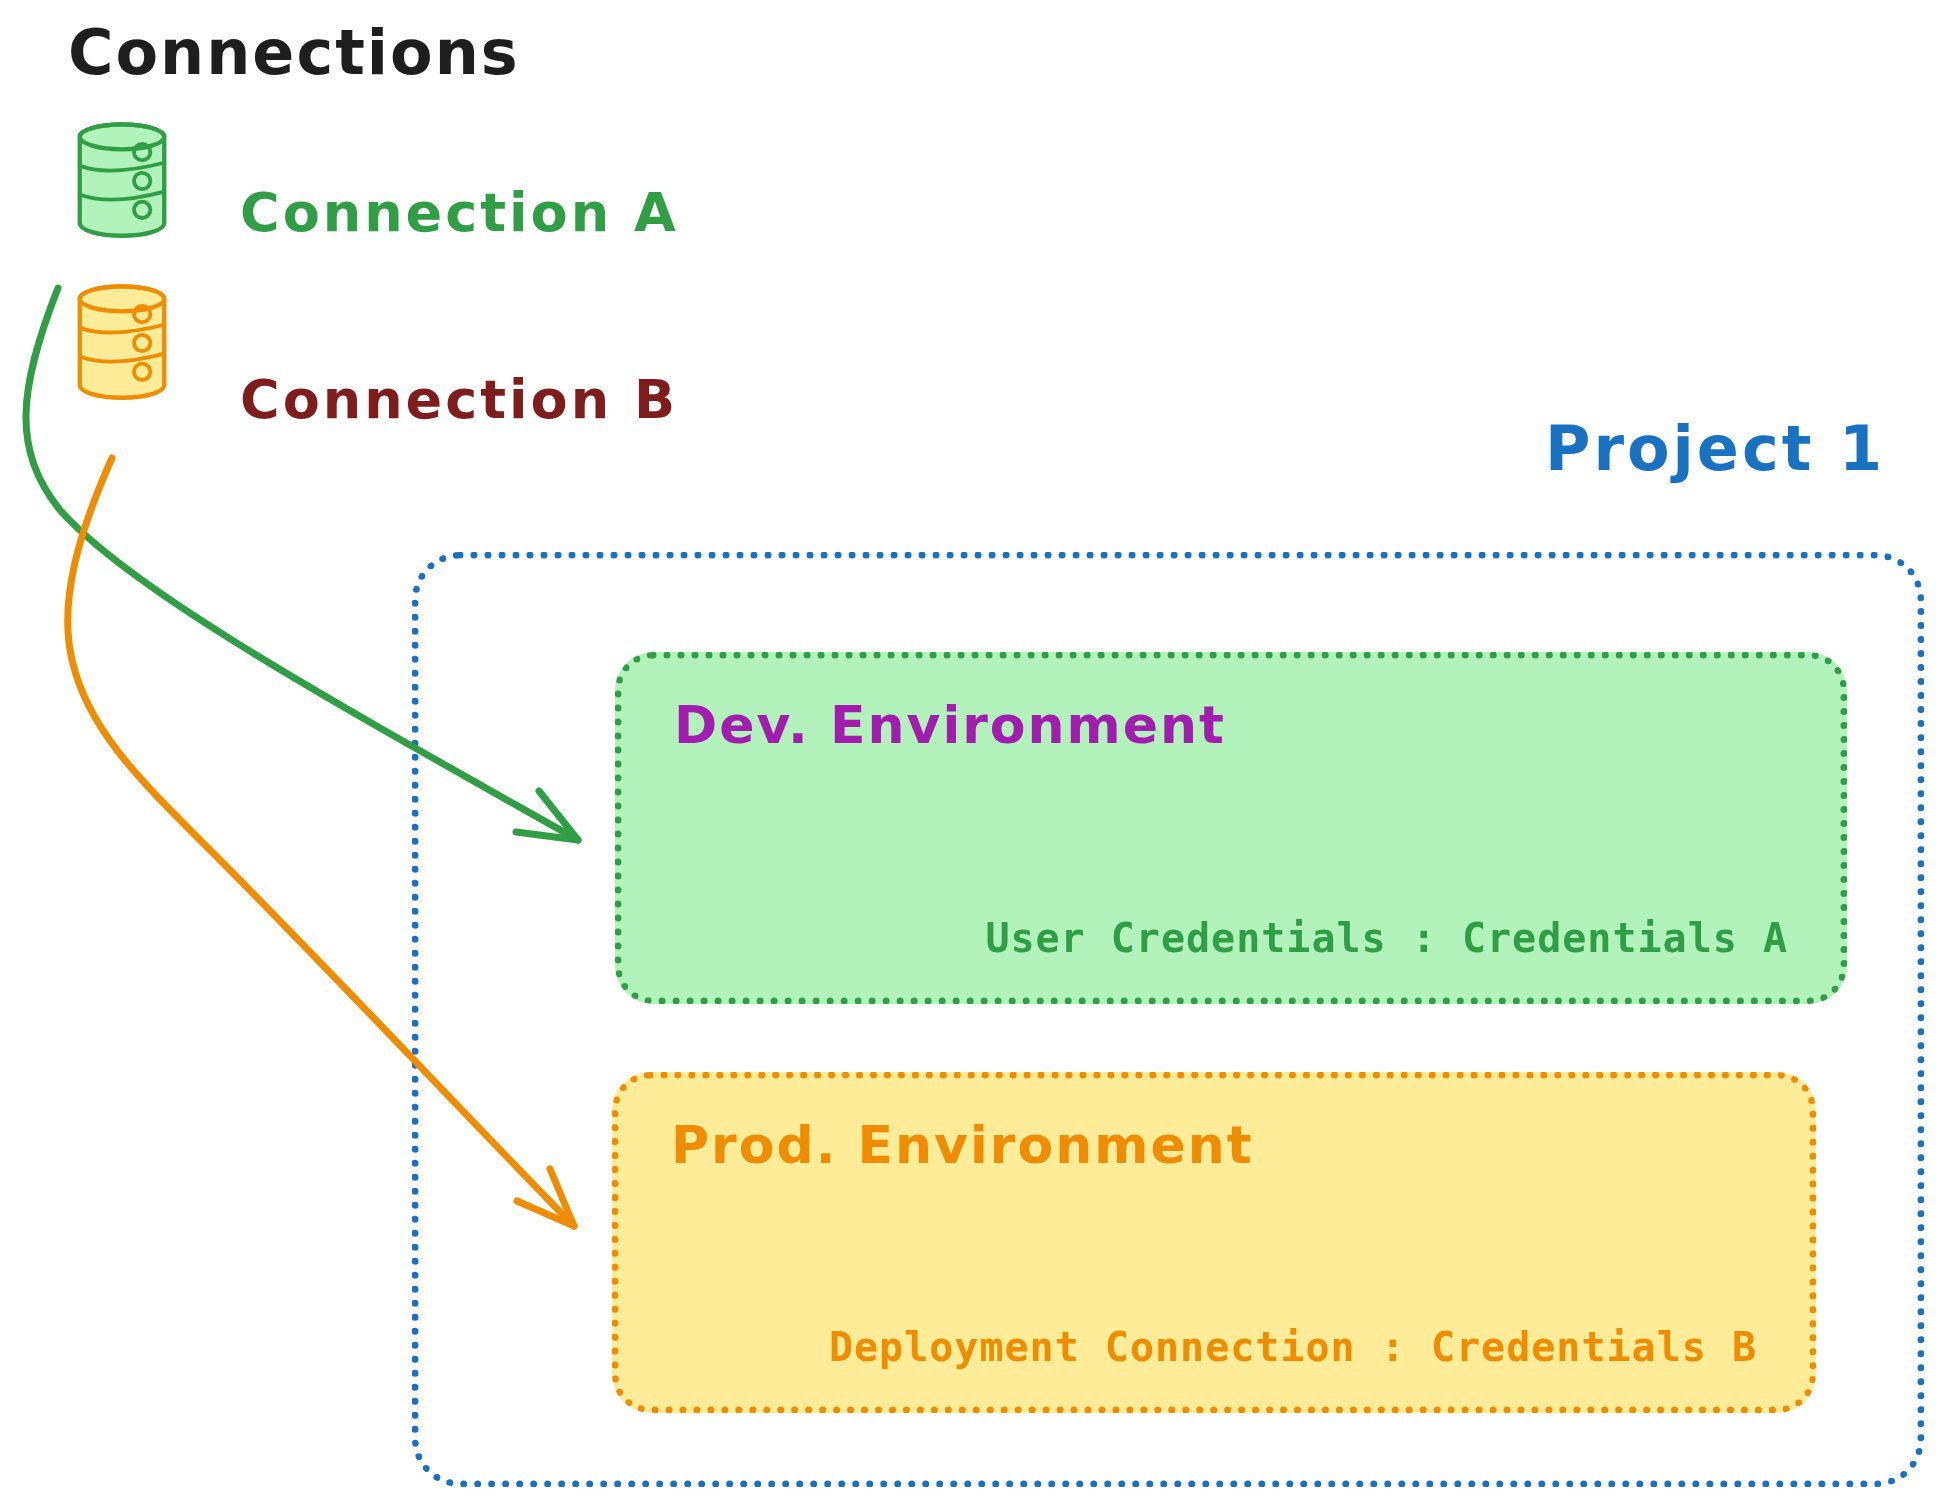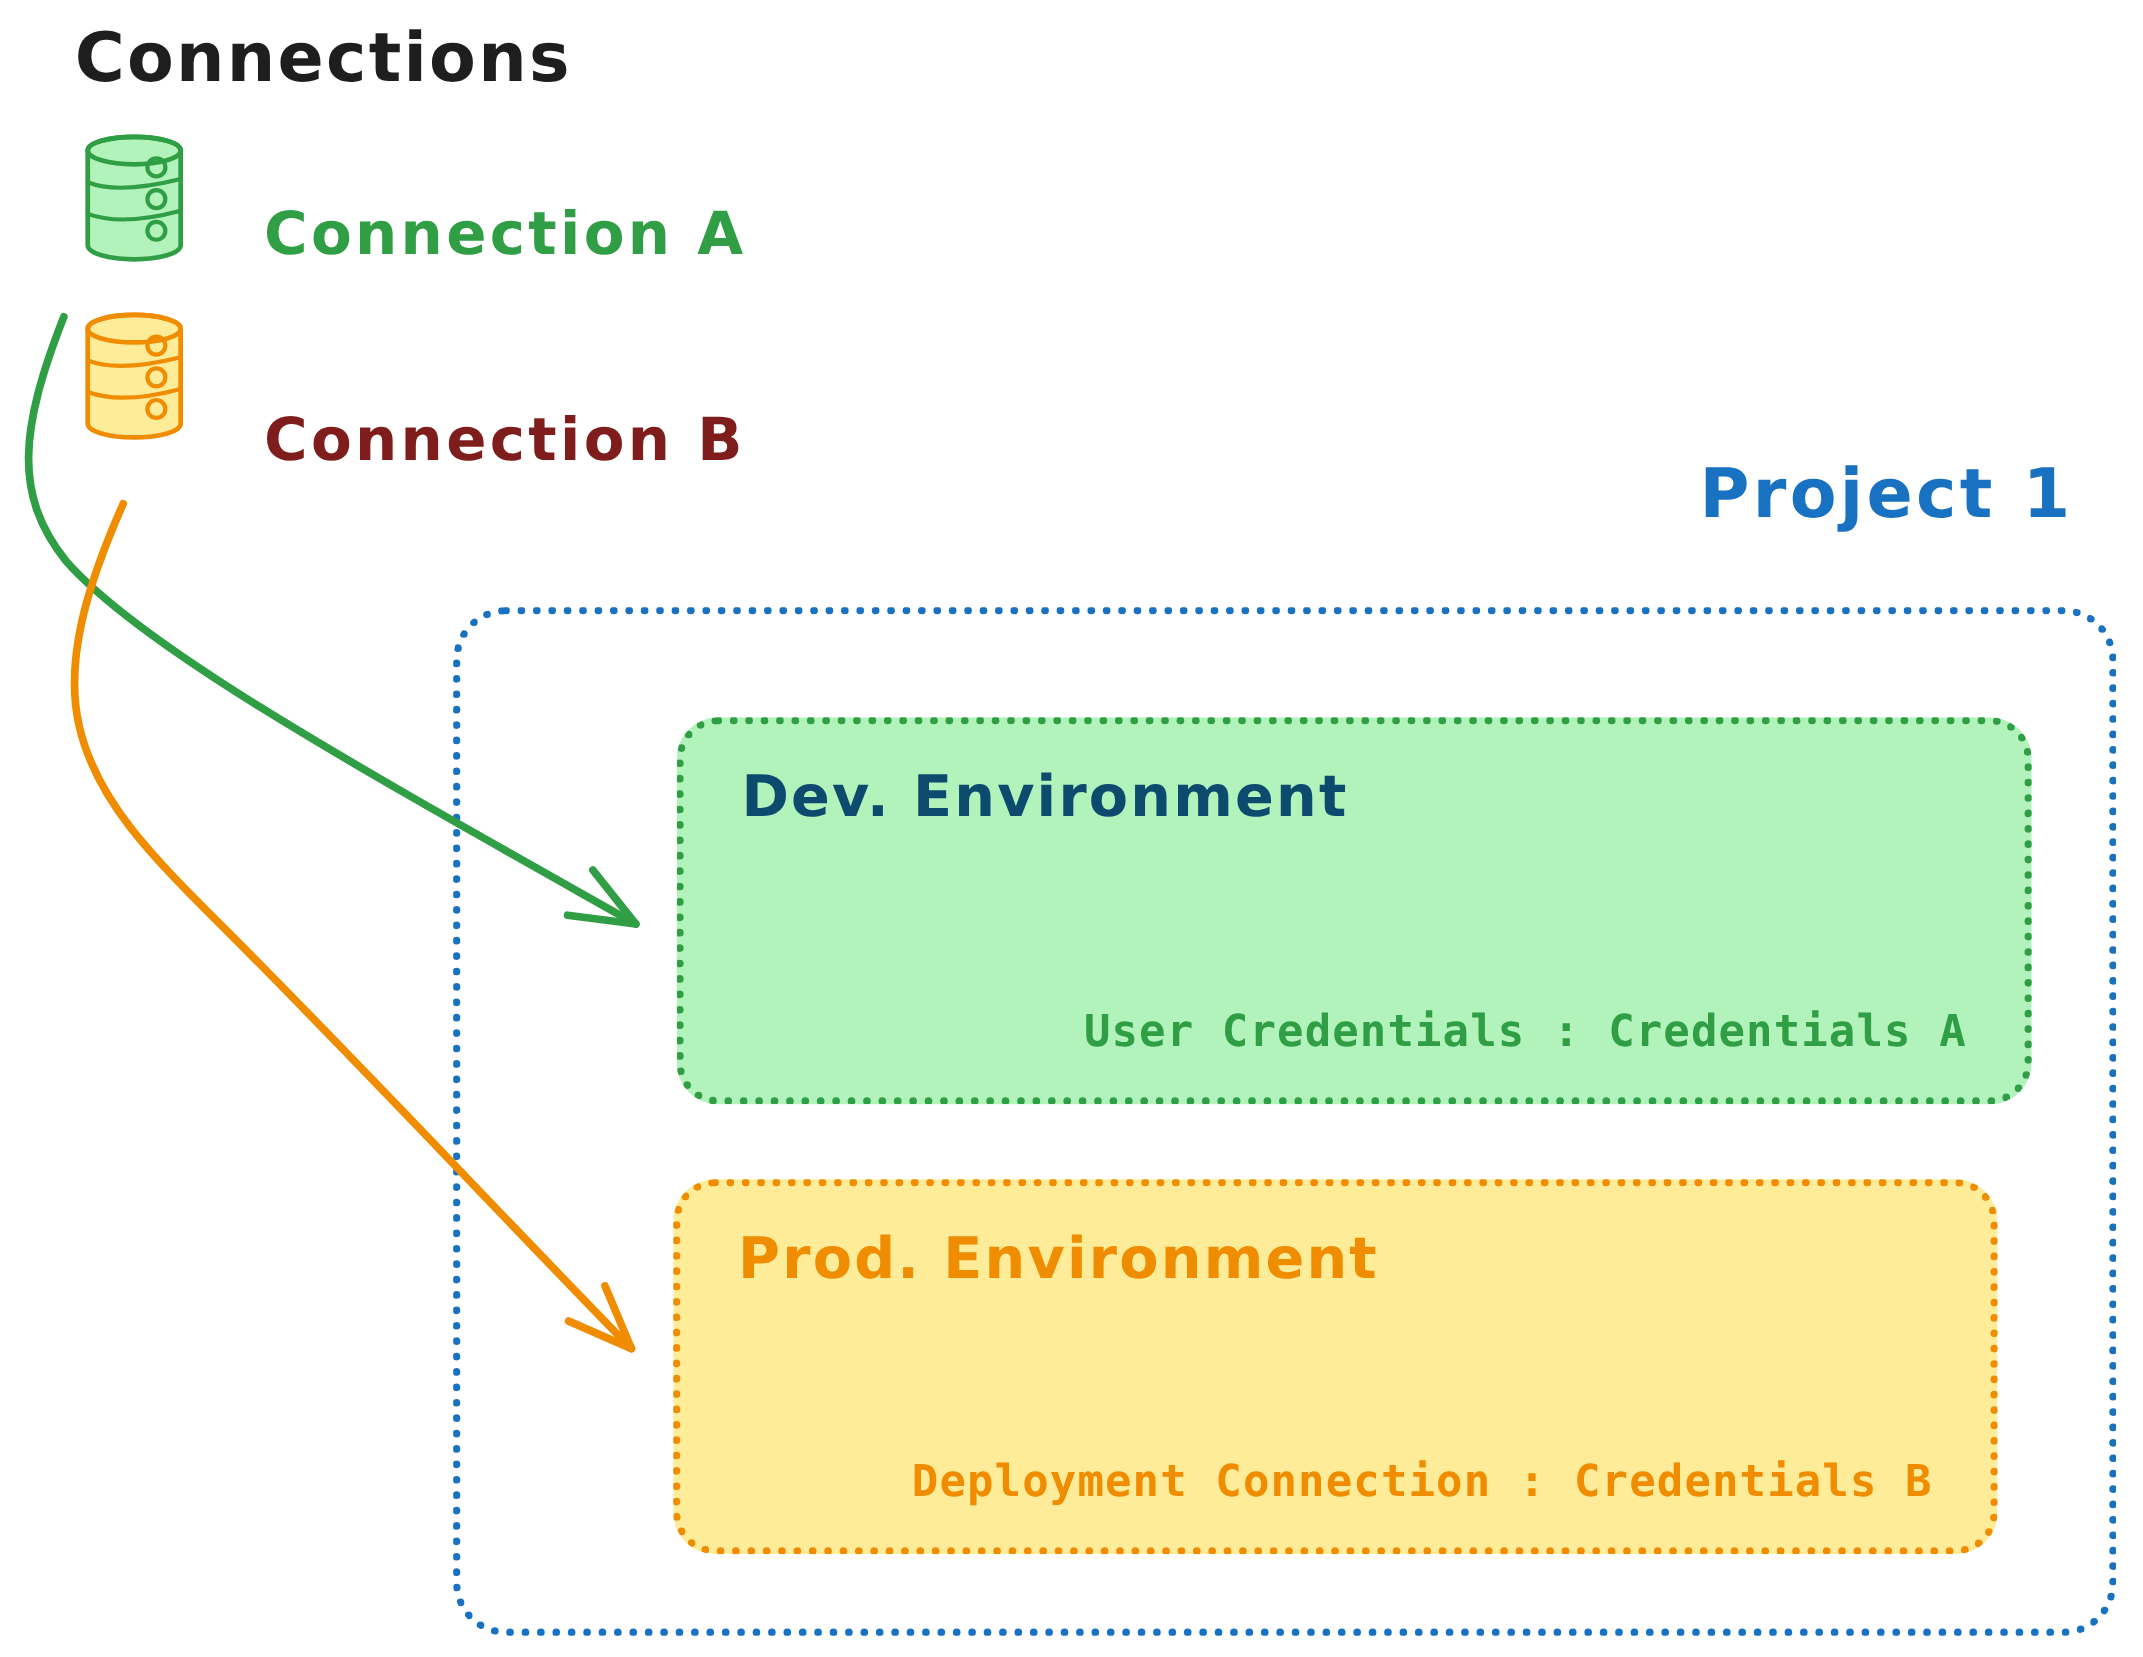--- a/index.html
+++ b/index.html
@@ -43,21 +43,21 @@
     background:#b2f2bb;border:7px dotted #2f9e44;
   }
   .env-box.prod{
     left:612px;top:1072px;width:1204px;height:341px;
     background:#ffec99;border:7px dotted #f08c00;
   }
   .env-title{
     position:absolute;left:52px;top:36px;
     font-size:52px;font-weight:700;letter-spacing:2px;
   }
-  .env-box.dev .env-title{color:#0c4a6e;}
+  .env-box.dev .env-title{color:#a21caf;}
   .env-box.prod .env-title{color:#f08c00;}
   .env-cred{
     position:absolute;right:52px;bottom:36px;
     font-family:"DejaVu Sans Mono", monospace;
     font-size:40px;font-weight:700;letter-spacing:1px;
   }
   .env-box.dev .env-cred{color:#2f9e44;}
   .env-box.prod .env-cred{color:#f08c00;}
   .arrows{
     position:absolute;left:0;top:0;width:1948px;height:1506px;

